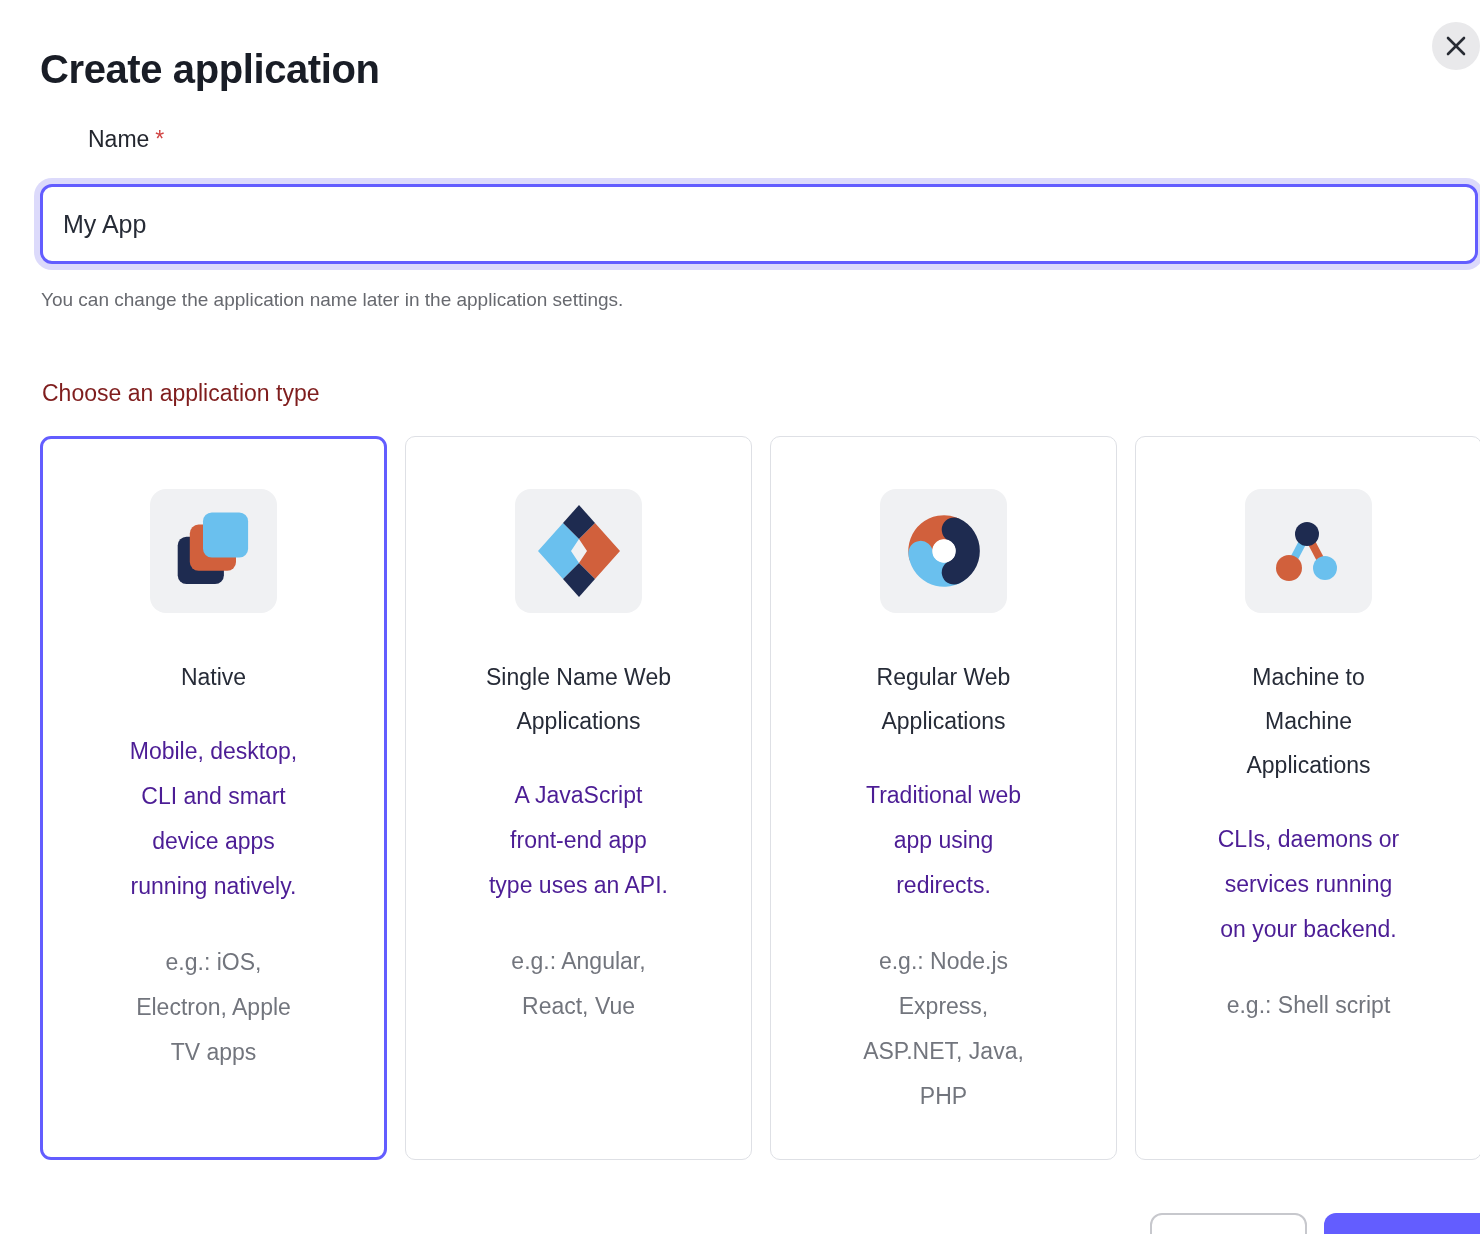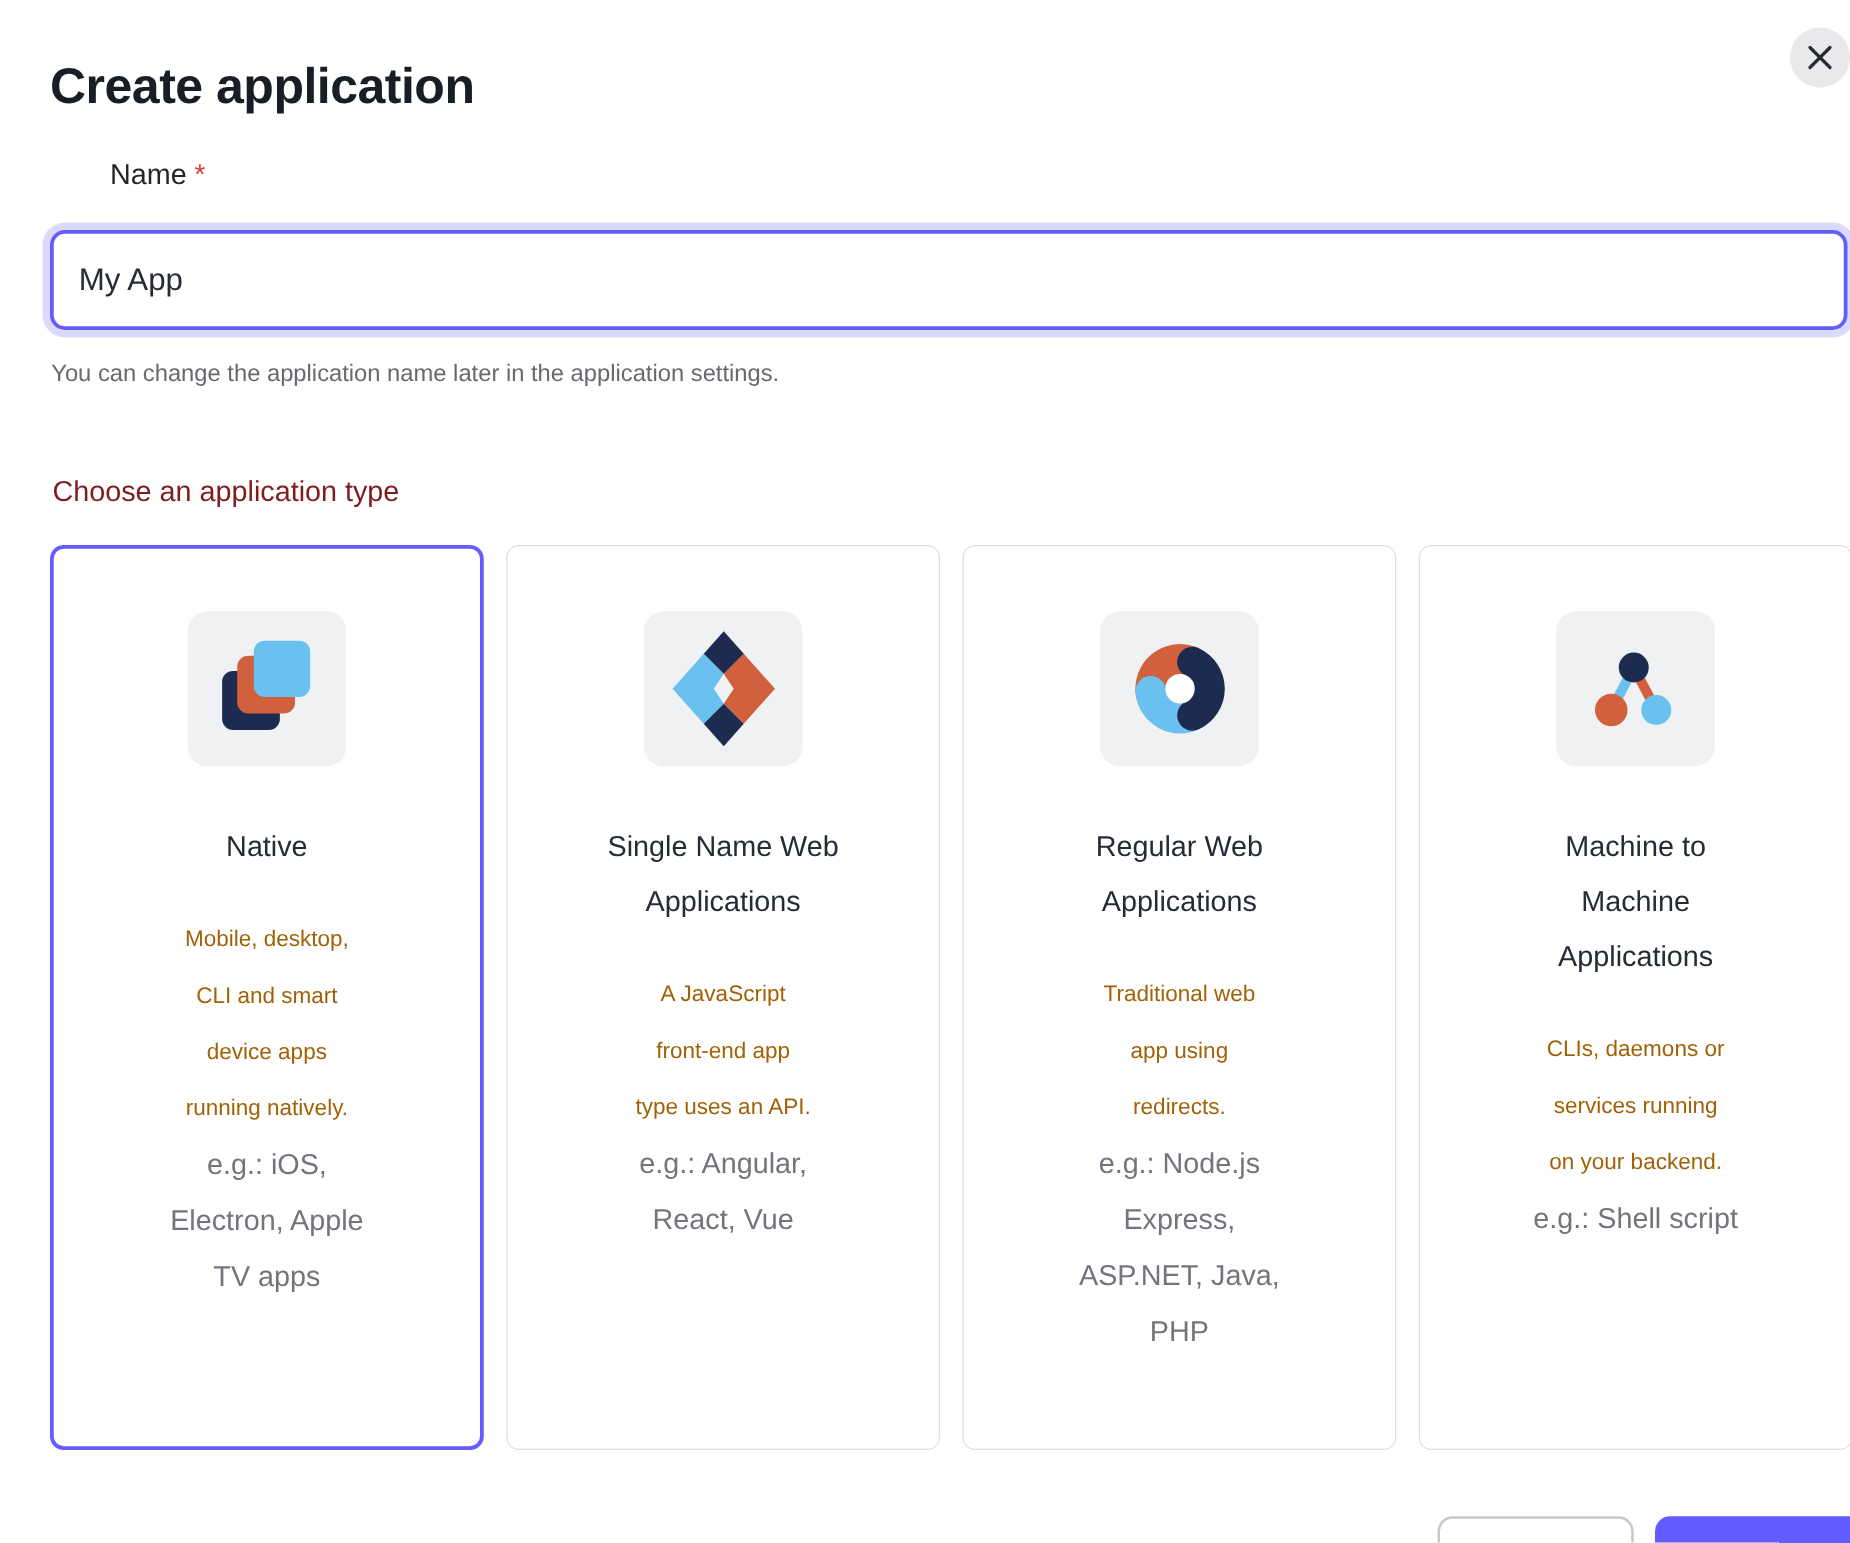--- a/index.html
+++ b/index.html
@@ -51,25 +51,25 @@
   }
   .icon-box{
     width:127px;height:124px;border-radius:16px;background:#f0f1f3;
     margin:0 auto;display:flex;align-items:center;justify-content:center;
   }
   .card-title{
     margin-top:42px;font-size:23px;font-weight:500;color:#262b37;
     line-height:44px;white-space:pre-line;
   }
   .card-desc{
-    margin-top:30px;font-size:18px;font-weight:400;color:#a16207;
+    margin-top:30px;font-size:23px;font-weight:400;color:#4c1d95;
     line-height:45px;white-space:pre-line;
   }
   .card-eg{
-    font-size:23px;font-weight:400;color:#72757d;
+    margin-top:31px;font-size:23px;font-weight:400;color:#72757d;
     line-height:45px;white-space:pre-line;
   }
   .btn{
     position:absolute;top:1213px;height:62px;border-radius:12px;
     cursor:pointer;font-family:"Liberation Sans",sans-serif;
   }
   .btn-cancel{
     left:1150px;width:157px;background:#fff;border:2px solid #c7c8cd;
   }
   .btn-create{

